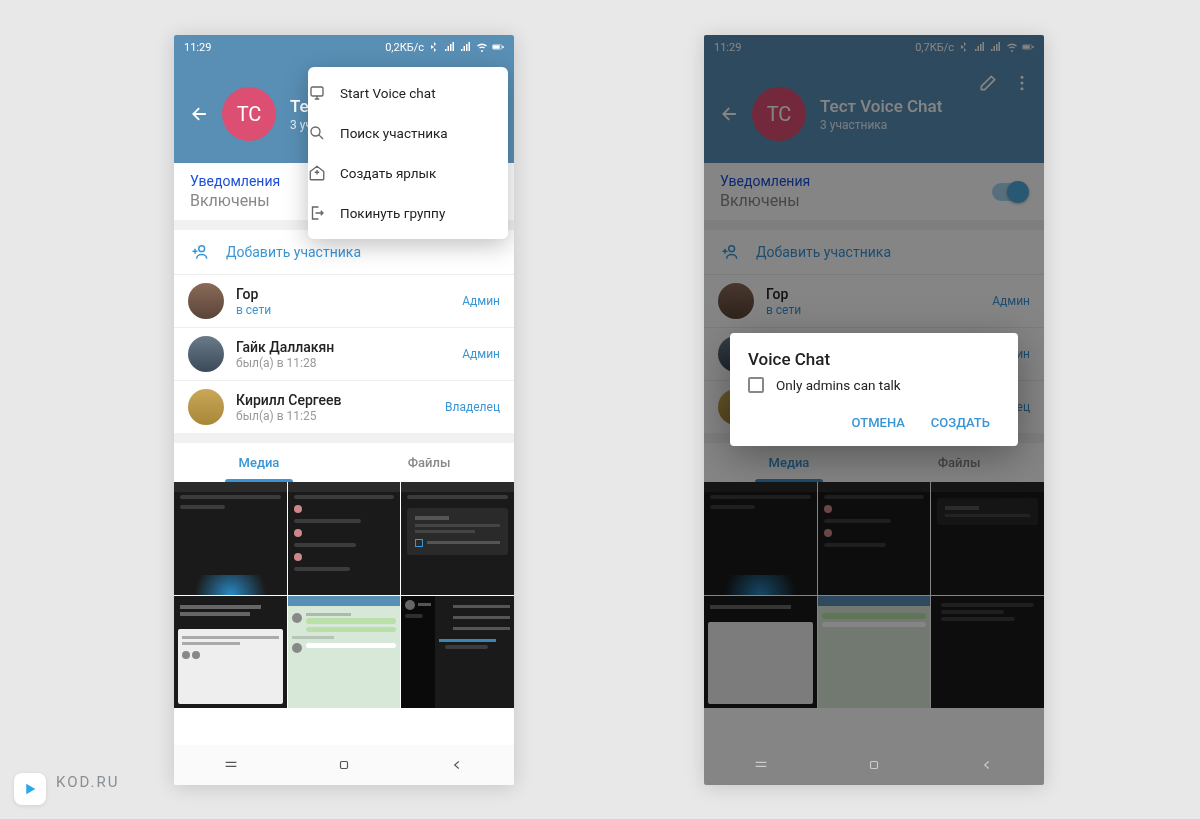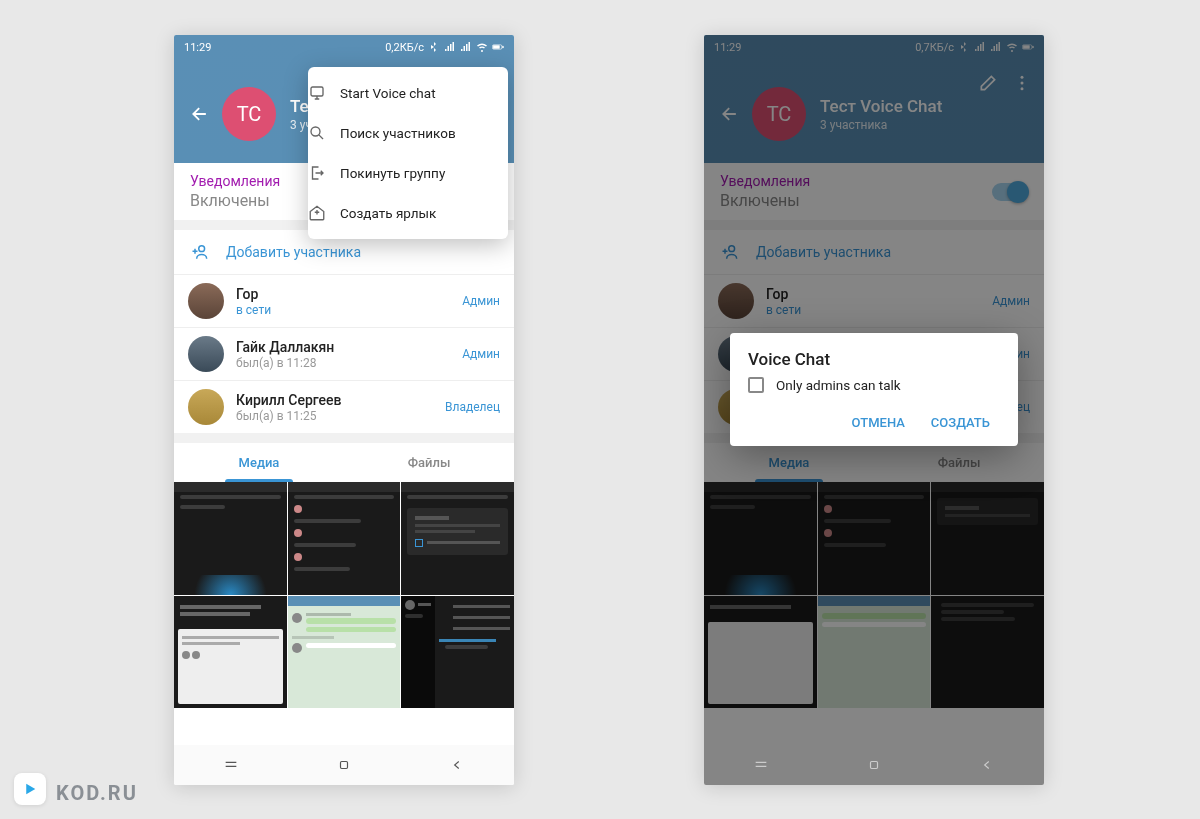--- a/index.html
+++ b/index.html
@@ -84,21 +84,21 @@
     gap: 14px;
   }
   .dropdown .item .ico { width:18px; height:18px; display:flex; align-items:center; justify-content:center; color:#666;}
   
   .section { background:#fff; }
   .notif-row {
     padding: 10px 16px;
     display:flex; align-items:center; justify-content:space-between;
     border-bottom: 10px solid #f1f1f1;
   }
-  .notif-row .txt .lbl { font-size: 14px; color:#a21caf; }
+  .notif-row .txt .lbl { font-size: 14px; color:#1d4ed8; }
   .notif-row .txt .val { font-size: 16px; color:#888; margin-top:2px;}
   .toggle {
     width: 36px; height: 18px; border-radius: 18px;
     background:#a8d5ef;
     position:relative;
   }
   .toggle::after{
     content:''; position:absolute; right:-1px; top:-2px;
     width:22px; height:22px; border-radius:50%;
     background:#4fa9dd;
@@ -195,23 +195,23 @@
     color:#3a95d5; cursor:pointer; text-transform:uppercase;
     border-radius:3px;
   }
   
   .phone.dark .nav-bar { background: rgba(20,20,20,0); }
   .phone.dark .nav-bar .nav-btn { color:#ccc; }
   
   .watermark {
     position:absolute;
     left: 14px; bottom: 14px;
-    display:flex; align-items:flex-end; gap:10px;
-    color:#8a8f95; font-size: 20px; letter-spacing: 2px;
-    font-weight: 700;
+    display:flex; align-items:flex-start; gap:10px;
+    color:#8a8f95; font-size: 15px; letter-spacing: 2px;
+    font-weight: 400;
   }
   .watermark .logo {
     width:32px; height:32px; border-radius:8px;
     background:#fff;
     display:flex; align-items:center; justify-content:center;
     box-shadow: 0 1px 4px rgba(0,0,0,0.1);
   }
   .watermark .logo svg { width:18px; height:18px;}
 </style>
 </head>
@@ -267,37 +267,37 @@
           </span>
         <span>Start Voice chat</span>
       </div>
       <div class="item">
         <span class="ico">
             <svg viewBox="0 0 24 24" width="18" height="18" fill="none" stroke="currentColor" stroke-width="1.8">
               <circle cx="10" cy="10" r="6"></circle>
               <path d="M20 20l-5.5-5.5"></path>
             </svg>
           </span>
-        <span>Поиск участников</span>
+        <span>Поиск участника</span>
+      </div>
+      <div class="item">
+        <span class="ico">
+            <svg viewBox="0 0 24 24" width="18" height="18" fill="none" stroke="currentColor" stroke-width="1.8">
+              <path d="M3 10l9-7 9 7v10a1 1 0 01-1 1H4a1 1 0 01-1-1zM12 8v6m-3-3h6"></path>
+            </svg>
+          </span>
+        <span>Создать ярлык</span>
       </div>
       <div class="item">
         <span class="ico">
             <svg viewBox="0 0 24 24" width="18" height="18" fill="none" stroke="currentColor" stroke-width="1.8">
               <path d="M14 4h-8v16h8M10 12h10m-3-3l3 3-3 3"></path>
             </svg>
           </span>
         <span>Покинуть группу</span>
-      </div>
-      <div class="item">
-        <span class="ico">
-            <svg viewBox="0 0 24 24" width="18" height="18" fill="none" stroke="currentColor" stroke-width="1.8">
-              <path d="M3 10l9-7 9 7v10a1 1 0 01-1 1H4a1 1 0 01-1-1zM12 8v6m-3-3h6"></path>
-            </svg>
-          </span>
-        <span>Создать ярлык</span>
       </div>
     </div>
 
     <div class="section">
       <div class="notif-row">
         <div class="txt">
           <div class="lbl">Уведомления</div>
           <div class="val">Включены</div>
         </div>
       </div>

